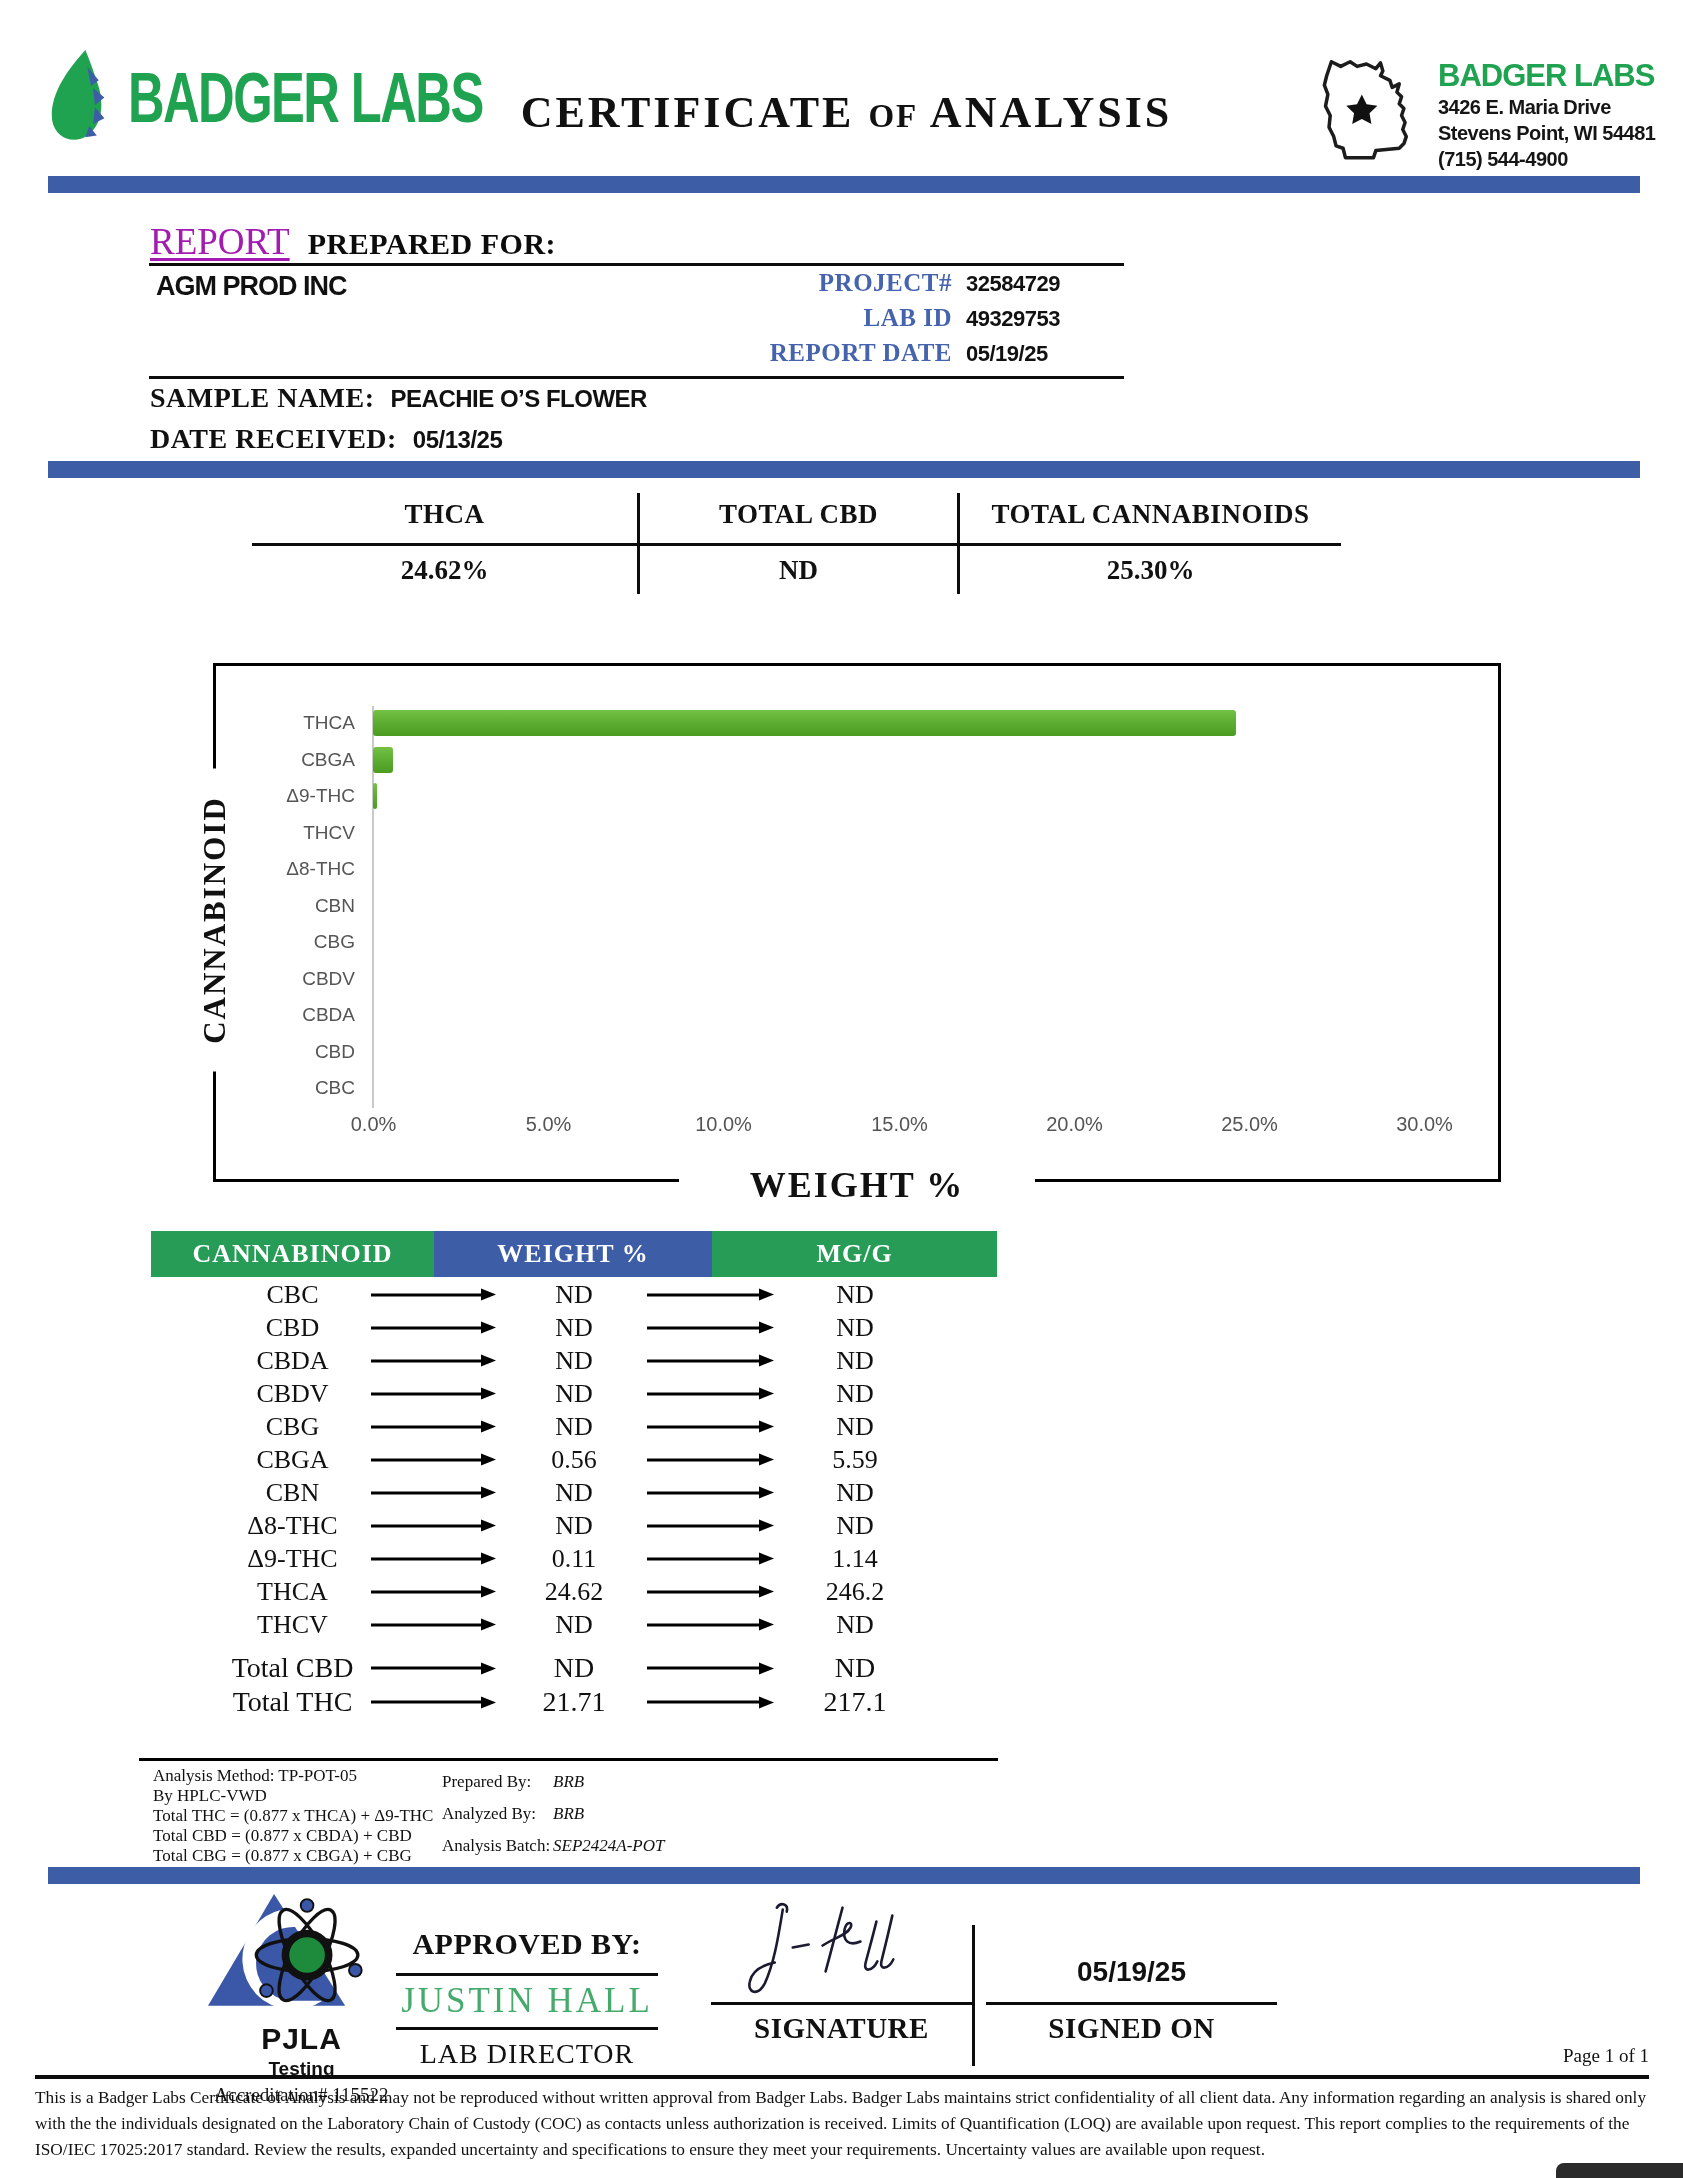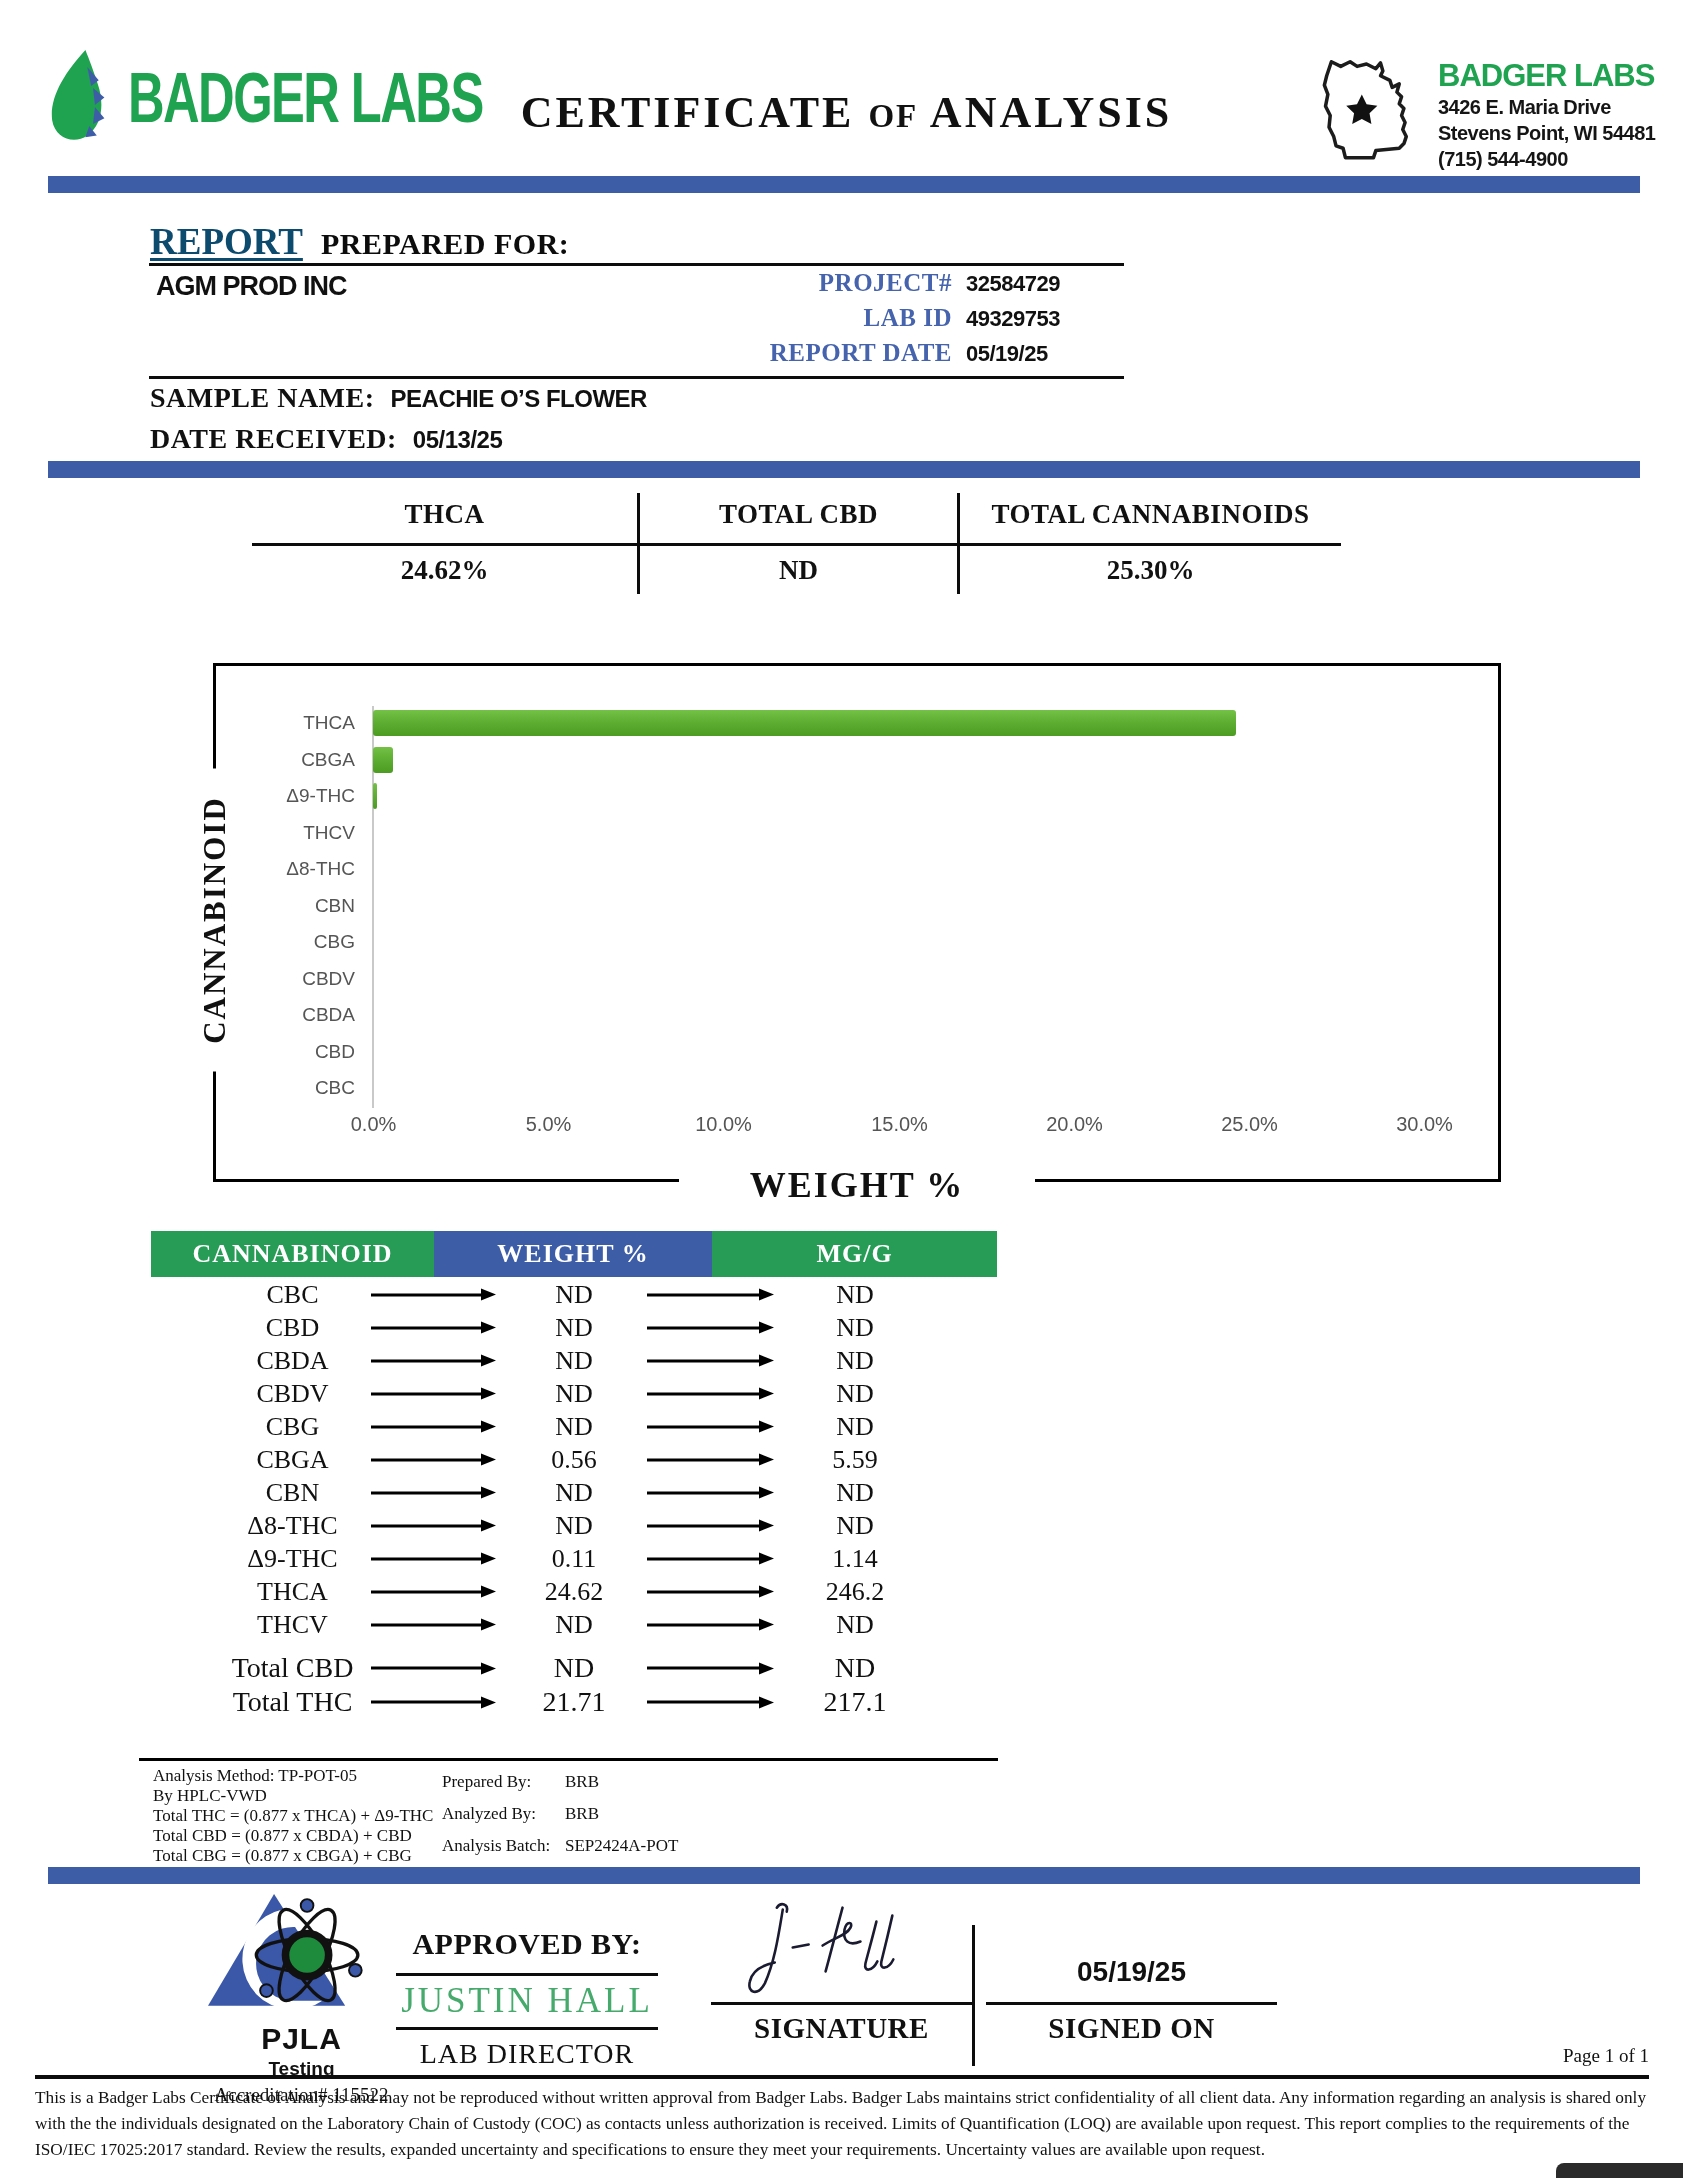--- a/index.html
+++ b/index.html
@@ -13,21 +13,21 @@
   .wi-block{position:absolute;left:1315px;top:48px;display:flex;align-items:flex-start;}
   .lab-info{margin-left:6px;margin-top:10px;font-family:"Liberation Sans",sans-serif;}
   .lab-name{font-weight:700;font-size:31px;color:#20a351;letter-spacing:-1px;white-space:nowrap;}
   .lab-addr{font-weight:700;font-size:20px;line-height:26px;color:#151515;letter-spacing:-0.5px;}
 
   .bluebar{position:absolute;left:48px;width:1592px;height:17px;background:#3e5da7;}
   .bar1{top:176px;} .bar2{top:461px;} .bar3{top:1867px;}
 
   
   .report-title{position:absolute;left:150px;top:220px;white-space:nowrap;}
-  .rt-blue{font-weight:700;font-size:37px;color:#0c4a6e;text-decoration:underline;text-decoration-thickness:3px;text-underline-offset:4px;}
+  .rt-blue{font-weight:400;font-size:37px;color:#a21caf;text-decoration:underline;text-decoration-thickness:3px;text-underline-offset:4px;}
   .rt-black{font-weight:700;font-size:30px;color:#0c0c0c;margin-left:14px;letter-spacing:0.5px;}
   .hline{position:absolute;background:#0c0c0c;height:3px;}
   .line1{left:149px;top:263px;width:975px;}
   .line2{left:149px;top:376px;width:975px;}
   .client{position:absolute;left:156px;top:271px;font-family:"Liberation Sans",sans-serif;font-weight:700;font-size:27px;letter-spacing:-1px;}
   .meta{position:absolute;left:594px;top:269px;}
   .meta-row{display:flex;align-items:baseline;margin-bottom:7px;}
   .meta-label{width:358px;text-align:right;font-weight:700;font-size:25px;color:#4663ad;letter-spacing:0.5px;}
   .meta-value{margin-left:14px;font-family:"Liberation Sans",sans-serif;font-weight:700;font-size:22px;letter-spacing:-0.5px;}
   .sample{position:absolute;left:150px;top:382px;}
@@ -71,21 +71,21 @@
   .rt-arrow::after{content:"";position:absolute;right:-14px;top:50%;transform:translateY(-50%);border-left:15px solid #000;border-top:6px solid transparent;border-bottom:6px solid transparent;}
   .a1{left:220px;width:111px;}
   .a2{left:496px;width:113px;}
   .table-endline{position:absolute;left:139px;top:1758px;width:859px;height:3px;background:#000;}
 
   
   .notes-left{position:absolute;left:153px;top:1766px;font-size:17px;line-height:20px;}
   .notes-right{position:absolute;left:442px;top:1772px;font-size:17px;}
   .nr-row{margin-bottom:12px;white-space:nowrap;}
   .nr-label{display:inline-block;width:107px;}
-  .nr-value{margin-left:16px;}
+  .nr-value{margin-left:4px;font-style:italic;}
 
   
   .pjla{position:absolute;left:168px;top:1889px;width:267px;text-align:center;}
   .pjla-name{font-family:"Liberation Sans",sans-serif;font-weight:700;font-size:30px;letter-spacing:1px;margin-top:2px;}
   .pjla-sub{font-family:"Liberation Sans",sans-serif;font-weight:700;font-size:19px;margin-top:2px;}
   .pjla-accred{font-size:19px;margin-top:4px;}
   .approved{position:absolute;left:396px;top:1927px;width:262px;text-align:center;}
   .approved-label{font-weight:700;font-size:30px;letter-spacing:0.5px;border-bottom:3px solid #0c0c0c;padding-bottom:12px;}
   .approver{font-size:35px;letter-spacing:3px;color:#46aa6c;padding:5px 0 6px;border-bottom:3px solid #0c0c0c;white-space:nowrap;}
   .approver-title{font-size:28px;letter-spacing:1px;padding-top:8px;}

